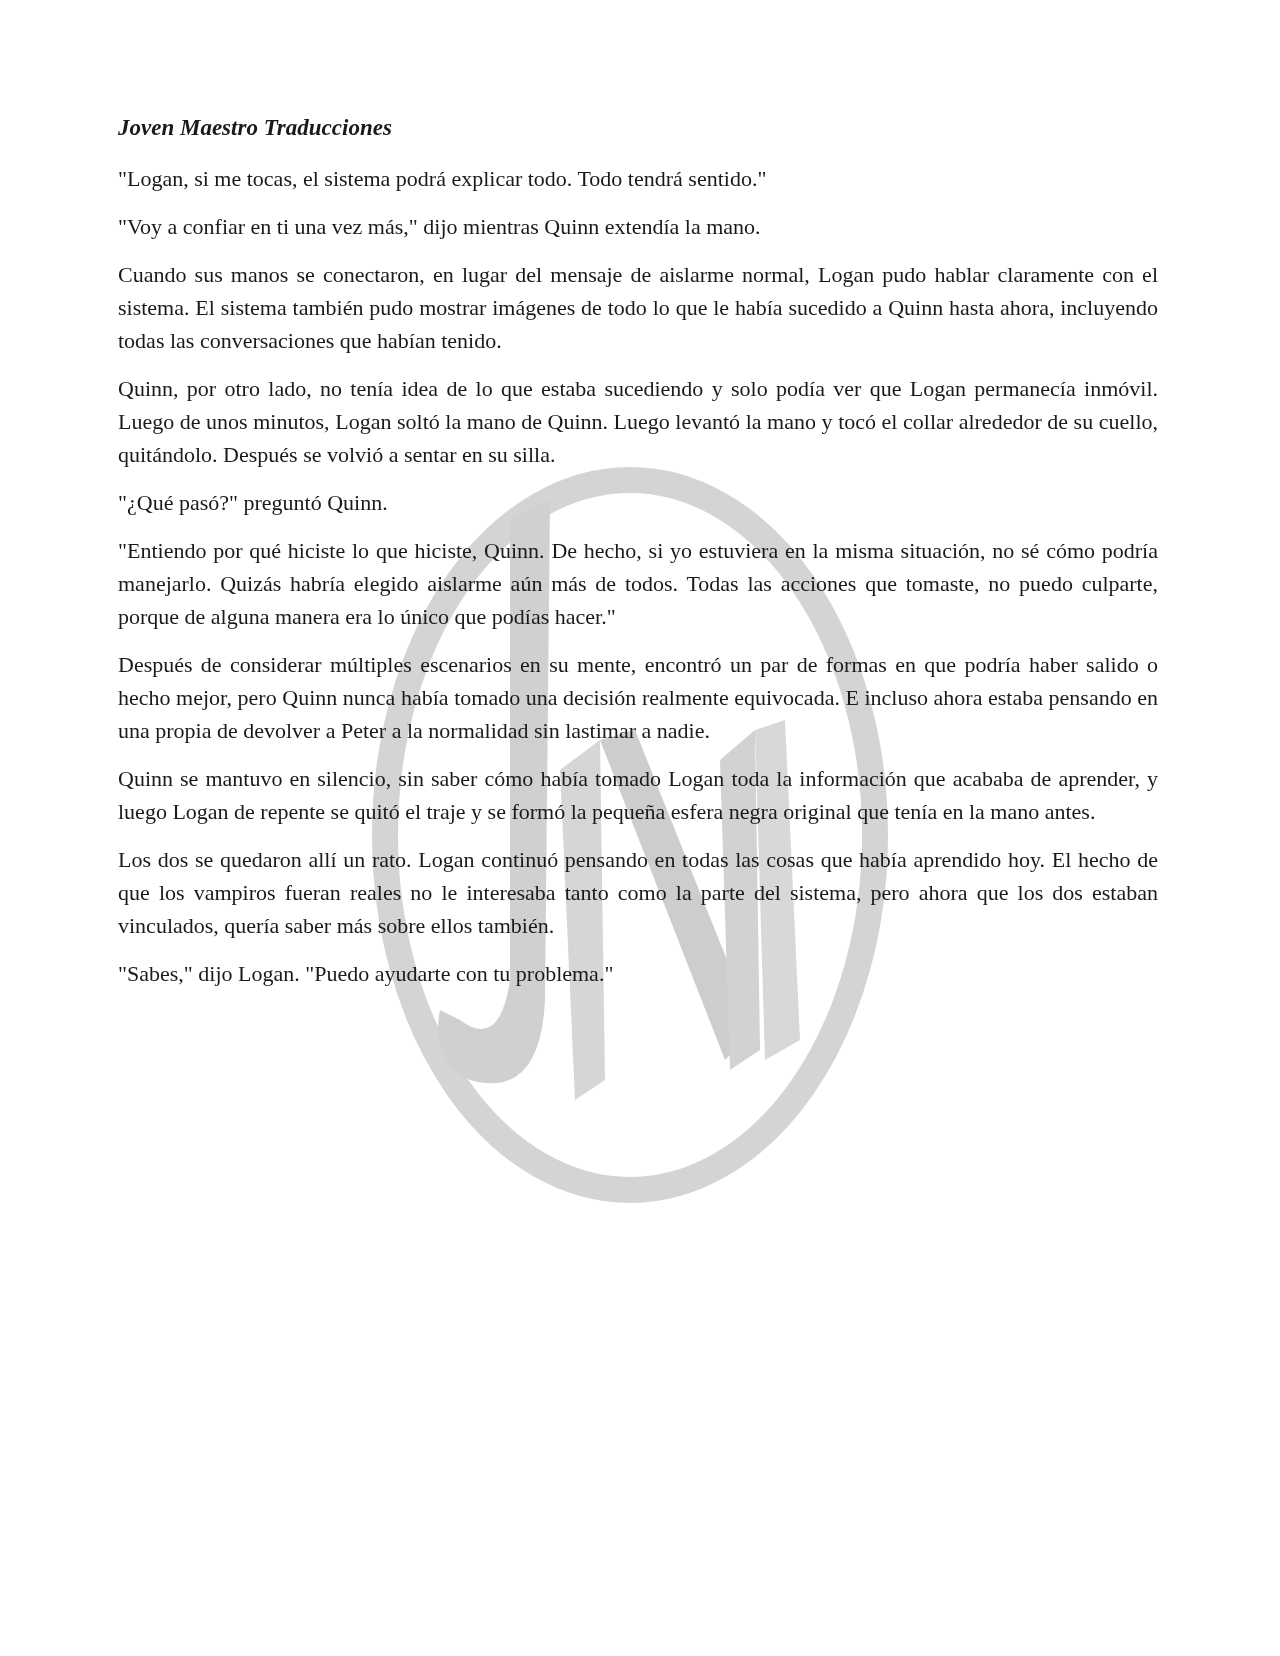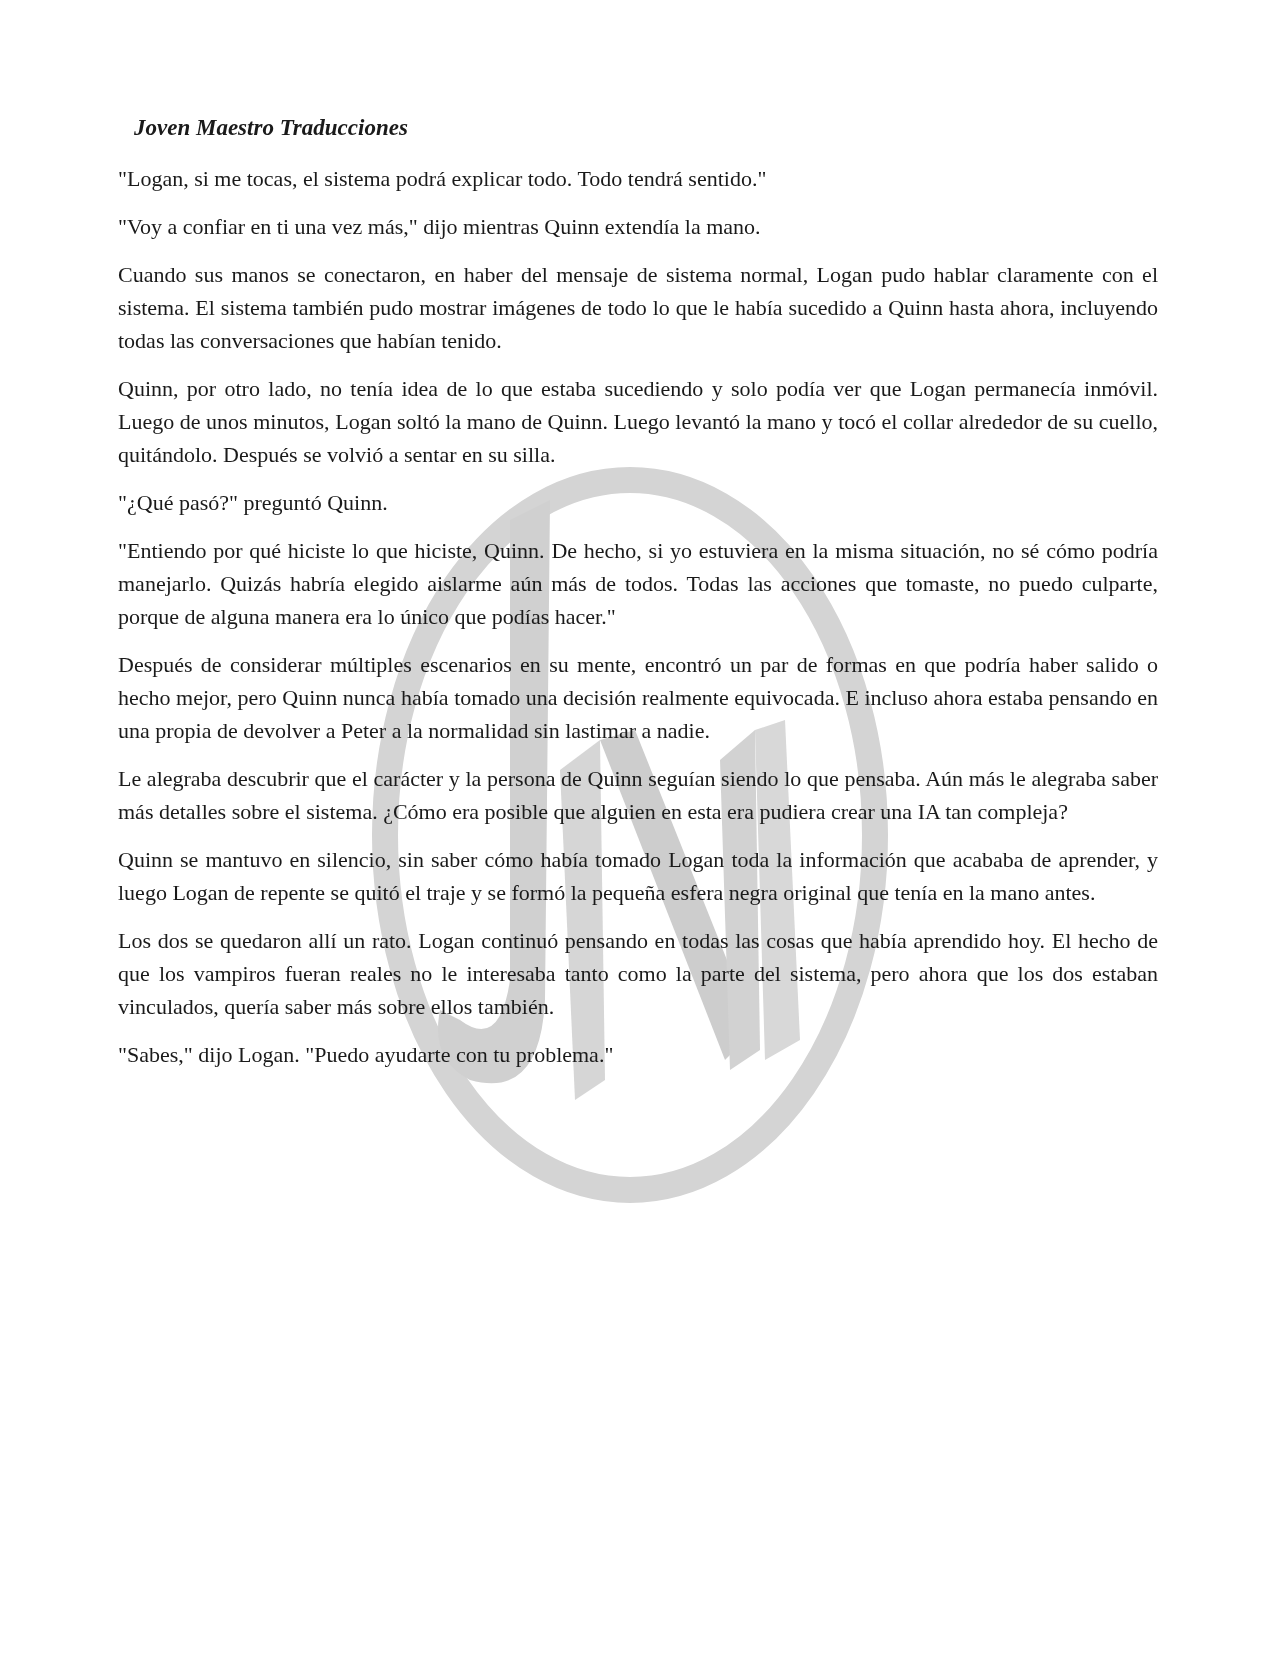--- a/index.html
+++ b/index.html
@@ -28,21 +28,21 @@
       position: absolute;
       left: 118px;
       top: 112px;
       width: 1040px;
       z-index: 1;
     }
     .doc-title {
       font-size: 23px;
       font-weight: bold;
       font-style: italic;
-      margin: 0 0 18px 16px;
+      margin: 0 0 18px 0;
       line-height: 32px;
     }
     .para {
       font-size: 22px;
       line-height: 33px;
       margin: 0 0 15px 0;
       text-align: justify;
     }
   </style>
 </head>
@@ -56,22 +56,21 @@
   <path d="M200 330 L240 300 L245 640 L215 660 Z" fill="#d6d6d6"></path>
   <path d="M240 300 L275 290 L395 590 L365 620 Z" fill="#cdcdcd"></path>
   <path d="M360 320 L395 290 L400 610 L370 630 Z" fill="#d2d2d2"></path>
   <path d="M395 290 L425 280 L440 600 L405 620 Z" fill="#d8d8d8"></path>
 </svg>
 
 <div class="page">
   <div class="doc-title">Joven Maestro Traducciones</div>
   <p class="para">"Logan, si me tocas, el sistema podrá explicar todo. Todo tendrá sentido."</p>
   <p class="para">"Voy a confiar en ti una vez más," dijo mientras Quinn extendía la mano.</p>
-  <p class="para">Cuando sus manos se conectaron, en haber del mensaje de sistema normal, Logan pudo hablar claramente con el sistema. El sistema también pudo mostrar imágenes de todo lo que le había sucedido a Quinn hasta ahora, incluyendo todas las conversaciones que habían tenido.</p>
+  <p class="para">Cuando sus manos se conectaron, en lugar del mensaje de aislarme normal, Logan pudo hablar claramente con el sistema. El sistema también pudo mostrar imágenes de todo lo que le había sucedido a Quinn hasta ahora, incluyendo todas las conversaciones que habían tenido.</p>
   <p class="para">Quinn, por otro lado, no tenía idea de lo que estaba sucediendo y solo podía ver que Logan permanecía inmóvil. Luego de unos minutos, Logan soltó la mano de Quinn. Luego levantó la mano y tocó el collar alrededor de su cuello, quitándolo. Después se volvió a sentar en su silla.</p>
   <p class="para">"¿Qué pasó?" preguntó Quinn.</p>
   <p class="para">"Entiendo por qué hiciste lo que hiciste, Quinn. De hecho, si yo estuviera en la misma situación, no sé cómo podría manejarlo. Quizás habría elegido aislarme aún más de todos. Todas las acciones que tomaste, no puedo culparte, porque de alguna manera era lo único que podías hacer."</p>
   <p class="para">Después de considerar múltiples escenarios en su mente, encontró un par de formas en que podría haber salido o hecho mejor, pero Quinn nunca había tomado una decisión realmente equivocada. E incluso ahora estaba pensando en una propia de devolver a Peter a la normalidad sin lastimar a nadie.</p>
-  <p class="para">Le alegraba descubrir que el carácter y la persona de Quinn seguían siendo lo que pensaba. Aún más le alegraba saber más detalles sobre el sistema. ¿Cómo era posible que alguien en esta era pudiera crear una IA tan compleja?</p>
   <p class="para">Quinn se mantuvo en silencio, sin saber cómo había tomado Logan toda la información que acababa de aprender, y luego Logan de repente se quitó el traje y se formó la pequeña esfera negra original que tenía en la mano antes.</p>
   <p class="para">Los dos se quedaron allí un rato. Logan continuó pensando en todas las cosas que había aprendido hoy. El hecho de que los vampiros fueran reales no le interesaba tanto como la parte del sistema, pero ahora que los dos estaban vinculados, quería saber más sobre ellos también.</p>
   <p class="para">"Sabes," dijo Logan. "Puedo ayudarte con tu problema."</p>
 </div>
 
 </body></html>

